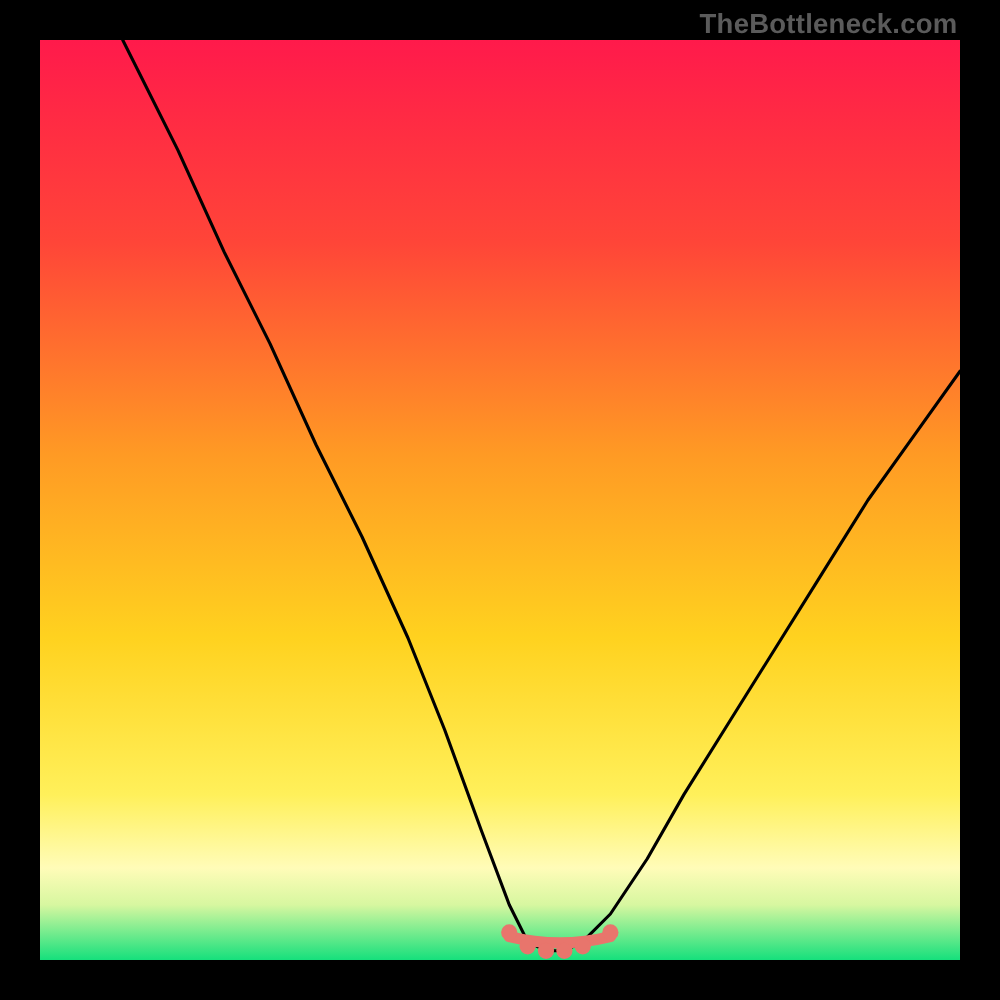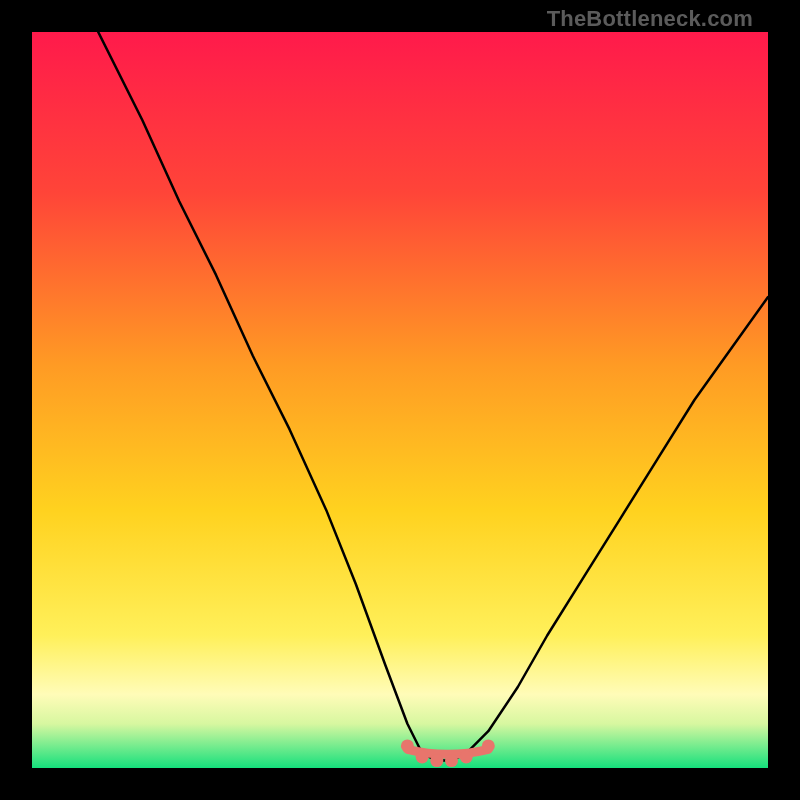--- a/index.html
+++ b/index.html
@@ -22,21 +22,21 @@
   .plot {
     position: absolute;
     left: 0;
     top: 0;
     width: 736px;
     height: 736px;
   }
   .watermark {
     position: absolute;
     top: 6px;
-    right: 47px;
+    right: 34px;
     color: #5b5b5b;
     font-weight: 700;
     font-size: 22px;
     letter-spacing: 0.2px;
   }
 </style>
 </head>
 <body>
 
 <div class="frame">

